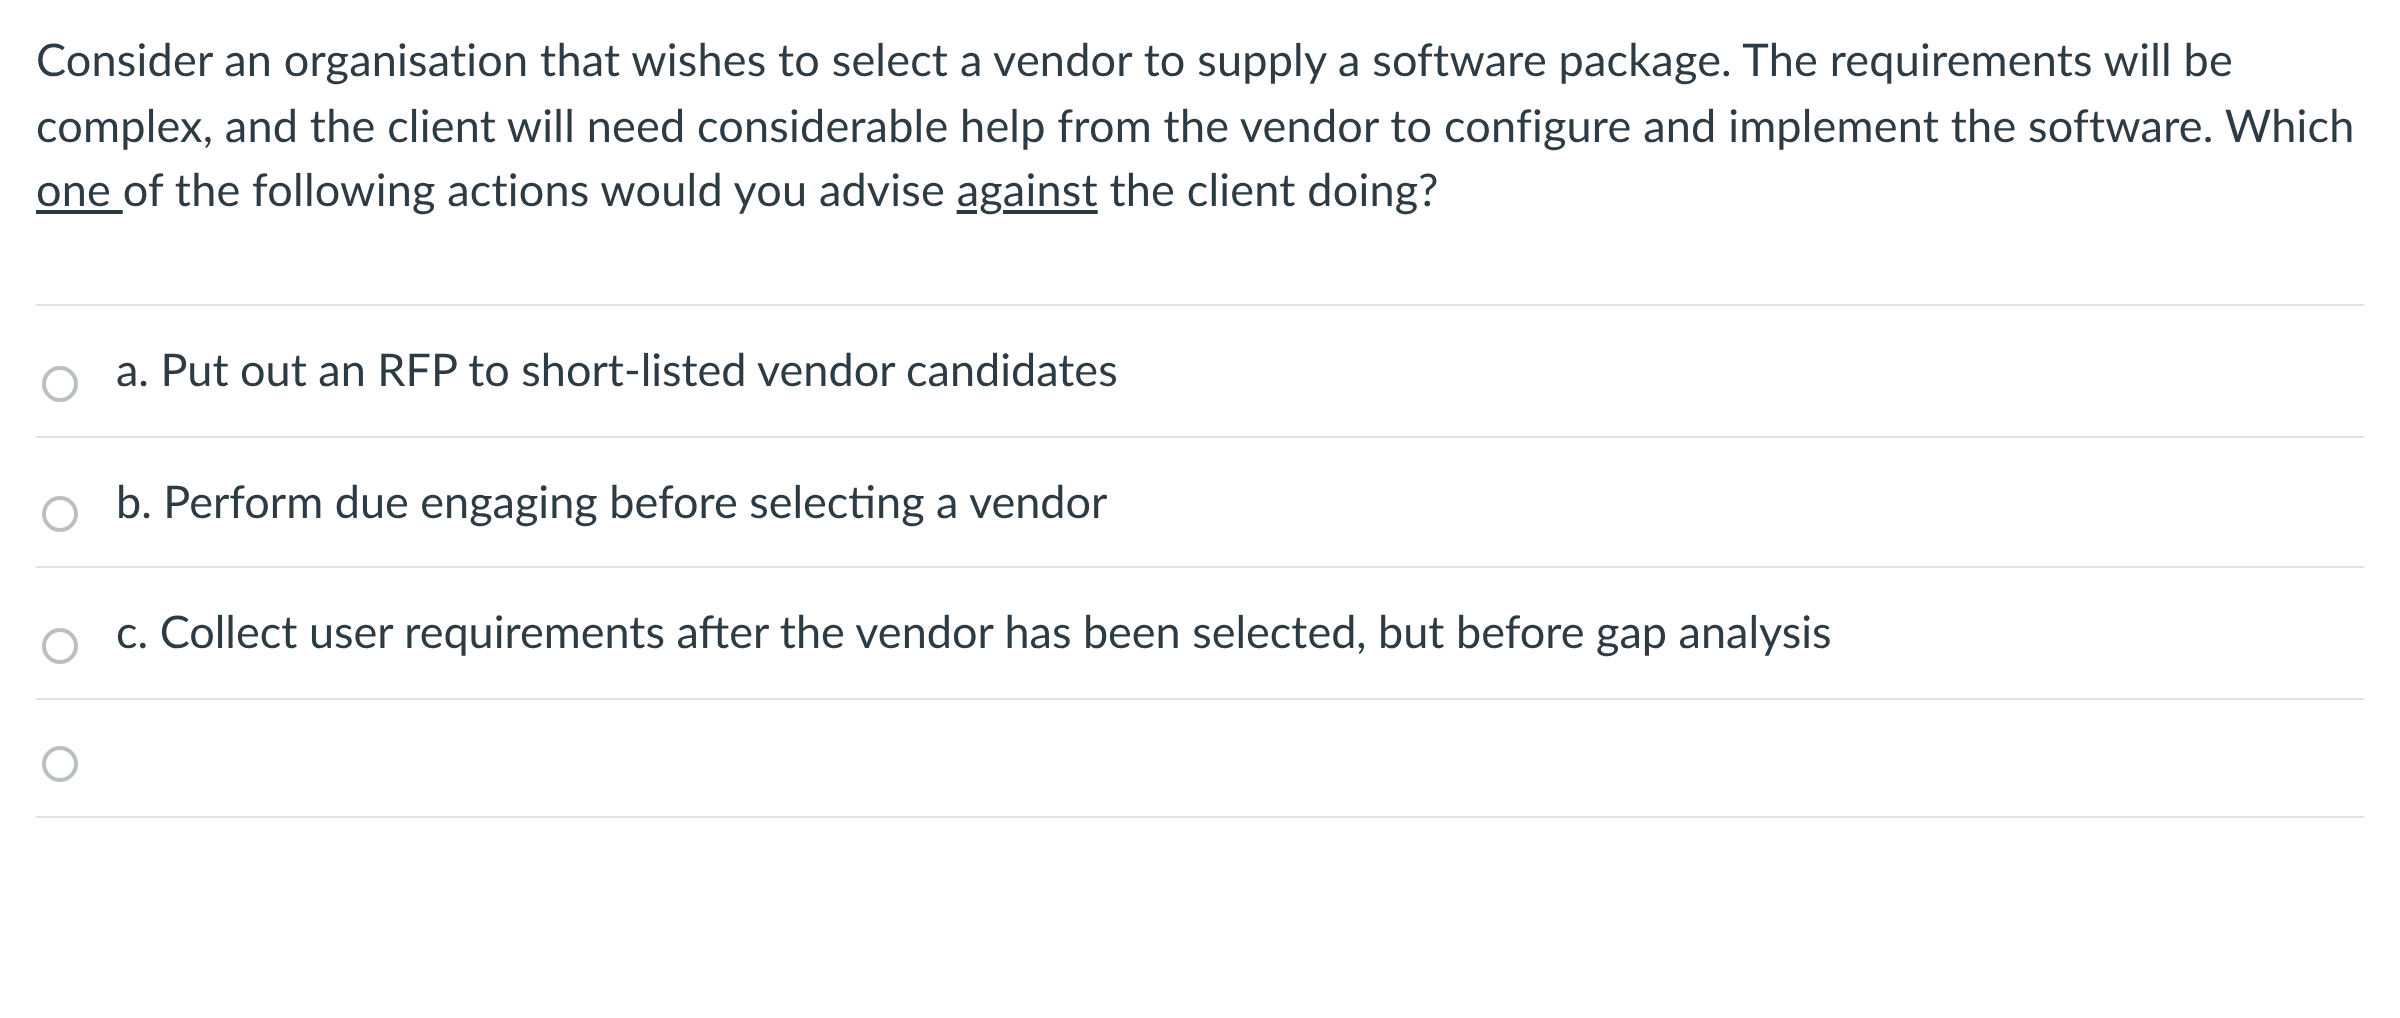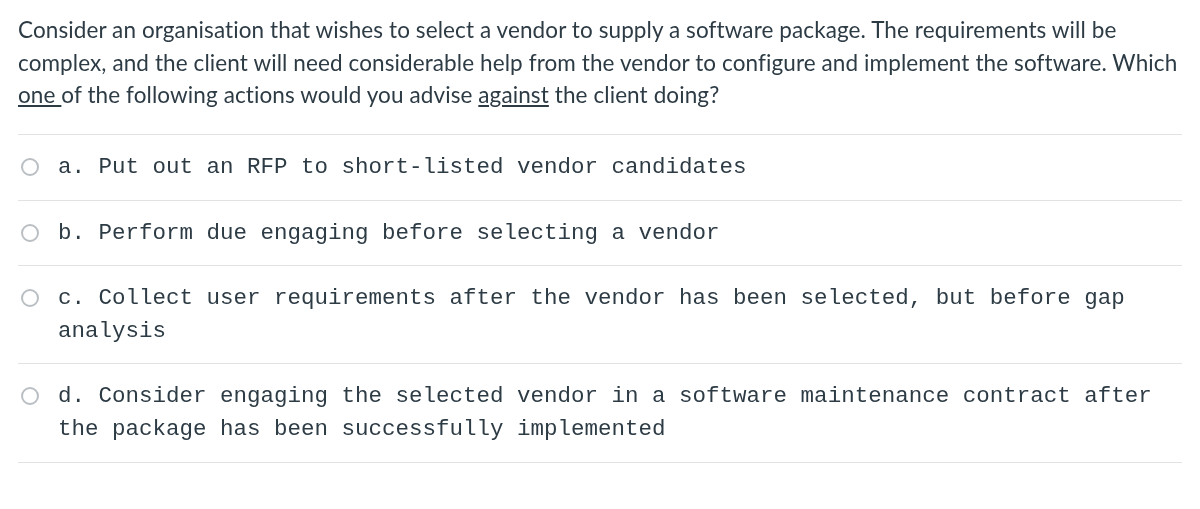--- a/index.html
+++ b/index.html
@@ -7,34 +7,33 @@
     padding: 14px 18px 20px 18px;
     font-family: "Lato", "Helvetica Neue", Helvetica, Arial, sans-serif;
     background: #ffffff;
     color: #2d3b45;
     font-size: 22.5px;
     line-height: 1.45;
     -webkit-font-smoothing: antialiased;
   }
   .question {
     letter-spacing: 0.1px;
-    margin-bottom: 22px;
+    margin-bottom: 40px;
   }
   .underlined {
     text-decoration: underline;
   }
   .options {
     border-top: 1px solid #e0e2e4;
   }
   .option {
     display: flex;
-    align-items: flex-start;
+    align-items: flex-end;
     padding: 16px 2px 16px 2px;
     border-bottom: 1px solid #e0e2e4;
-    font-family: Liberation Mono, monospace;
   }
   .radio-wrap {
     flex: 0 0 auto;
     width: 20px;
     height: 20px;
     margin-top: 6px;
     margin-right: 18px;
     display: flex;
     align-items: center;
     justify-content: center;
@@ -78,16 +77,15 @@
     <div class="radio-wrap">
       <div class="radio-circle"></div>
     </div>
     <div class="option-text">c. Collect user requirements after the vendor has been selected, but before gap analysis</div>
   </div>
 
   <div class="option">
     <div class="radio-wrap">
       <div class="radio-circle"></div>
     </div>
-    <div class="option-text">d. Consider engaging the selected vendor in a software maintenance contract after the package has been successfully implemented</div>
   </div>
 
 </div>
 
 </body></html>

